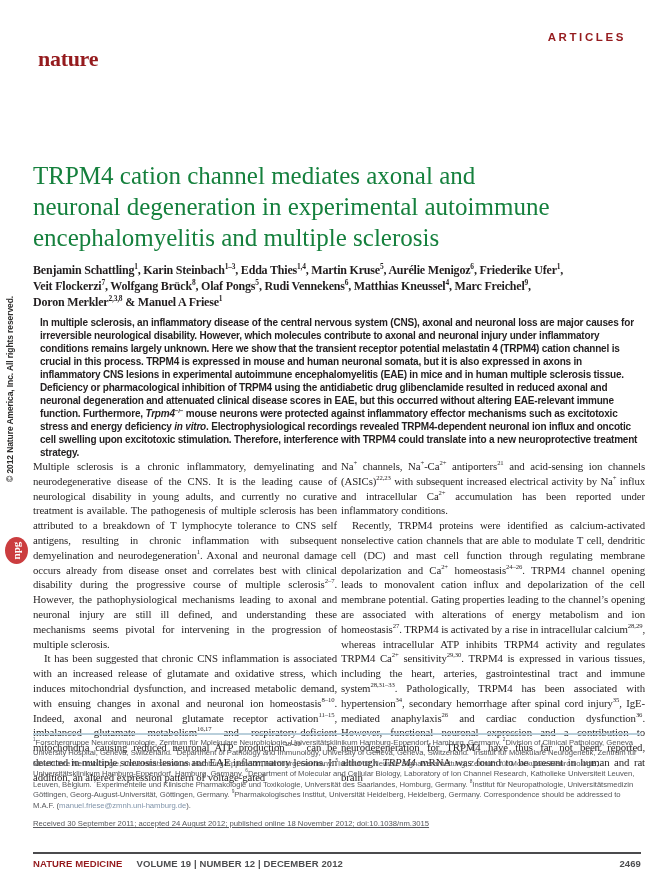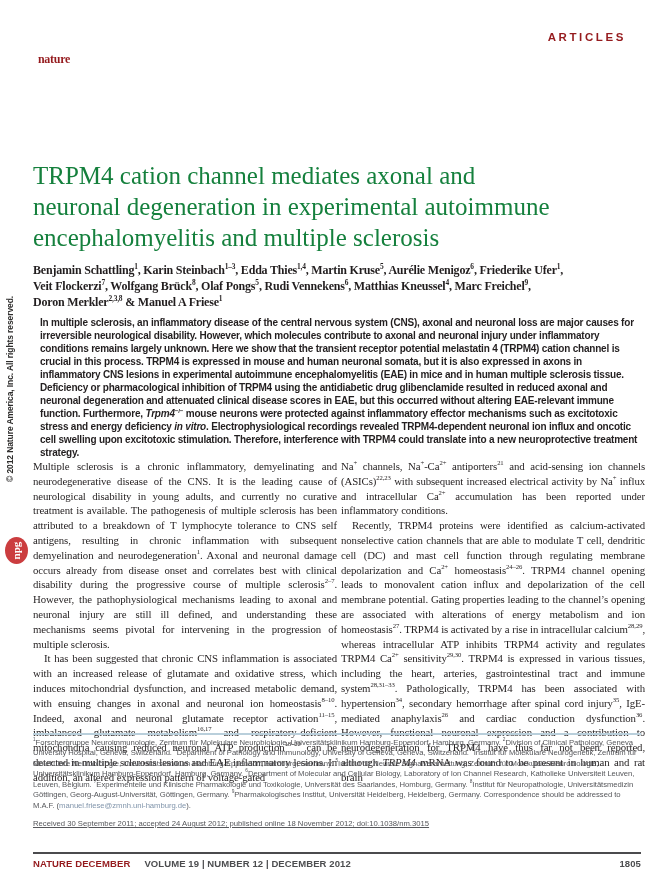--- a/index.html
+++ b/index.html
@@ -9,21 +9,21 @@
   }
   sup { font-size:62%; line-height:0; vertical-align:super; }
 
   .articles {
     position:absolute; top:31px; right:45px;
     font-family:"Liberation Sans", sans-serif; font-weight:bold;
     font-size:11.5px; letter-spacing:2.6px; color:#951b1e;
   }
   .logo { position:absolute; top:52px; left:38px; color:#951b1e;
     font-family:"Liberation Serif", serif; font-weight:bold; }
-  .logo-line1 { display:block; font-size:12px; line-height:14px; letter-spacing:-0.3px; }
+  .logo-line1 { display:block; font-size:22px; line-height:14px; letter-spacing:-0.3px; }
   .logo-line2 { display:block; font-size:28px; line-height:24px; margin-top:-3px; letter-spacing:-0.5px; }
 
   .title {
     position:absolute; top:160px; left:33px; width:612px; margin:0;
     font-size:25px; line-height:31px; font-weight:normal; color:#15803d;
   }
   .authors {
     position:absolute; top:262px; left:33px; width:615px;
     font-size:12px; font-weight:bold; line-height:16px; letter-spacing:-0.2px;
   }
@@ -110,22 +110,22 @@
 
   <div class="rule-blue"></div>
 
   <div class="affiliations"><span><sup>1</sup>Forschergruppe Neuroimmunologie, Zentrum für Molekulare Neurobiologie, Universitätsklinikum Hamburg-Eppendorf, Hamburg, Germany. <sup>2</sup>Division of Clinical Pathology, Geneva University Hospital, Geneva, Switzerland. <sup>3</sup>Department of Pathology and Immunology, University of Geneva, Geneva, Switzerland. <sup>4</sup>Institut für Molekulare Neurogenetik, Zentrum für Molekulare Neurobiologie, Universitätsklinikum Hamburg-Eppendorf, Hamburg, Germany. <sup>5</sup>Institut für Neurale Signalverarbeitung, Zentrum für Molekulare Neurobiologie, Universitätsklinikum Hamburg-Eppendorf, Hamburg, Germany. <sup>6</sup>Department of Molecular and Cellular Biology, Laboratory of Ion Channel Research, Katholieke Universiteit Leuven, Leuven, Belgium. <sup>7</sup>Experimentelle und Klinische Pharmakologie und Toxikologie, Universität des Saarlandes, Homburg, Germany. <sup>8</sup>Institut für Neuropathologie, Universitätsmedizin Göttingen, Georg-August-Universität, Göttingen, Germany. <sup>9</sup>Pharmakologisches Institut, Universität Heidelberg, Heidelberg, Germany. </span><span>Correspondence should be addressed to M.A.F. (</span><a href="#" class="email">manuel.friese@zmnh.uni-hamburg.de</a><span>).</span></div>
 
   <div class="received">Received 30 September 2011; accepted 24 August 2012; published online 18 November 2012; doi:10.1038/nm.3015</div>
 
   <div class="footer-rule"></div>
 
   <div class="footer">
-    <span class="f-journal">NATURE DECEMBER</span><span class="f-issue">VOLUME 19 | NUMBER 12 | DECEMBER 2012</span>
-    <span class="f-page">1805</span>
+    <span class="f-journal">NATURE MEDICINE</span><span class="f-issue">VOLUME 19 | NUMBER 12 | DECEMBER 2012</span>
+    <span class="f-page">2469</span>
   </div>
 
   <div class="copyright">© 2012 Nature America, Inc. All rights reserved.</div>
 
   <div class="npg">
     <span class="npg-text">npg</span>
   </div>
 
 </div>
 

